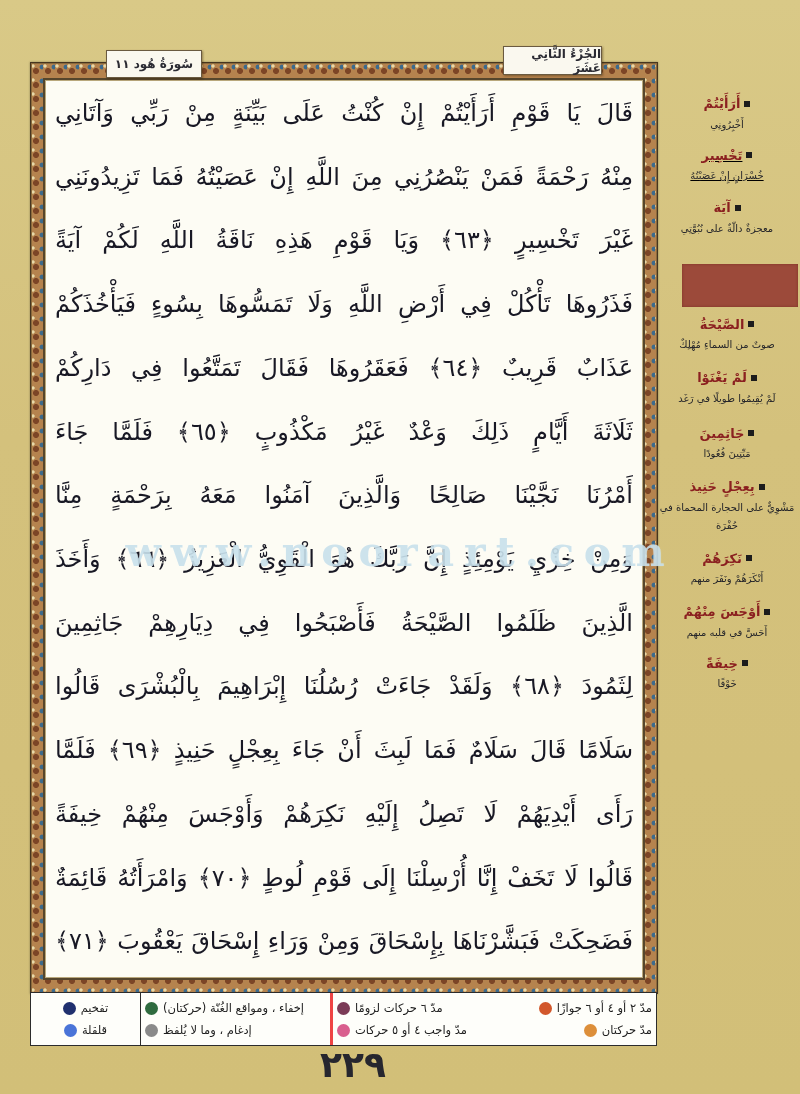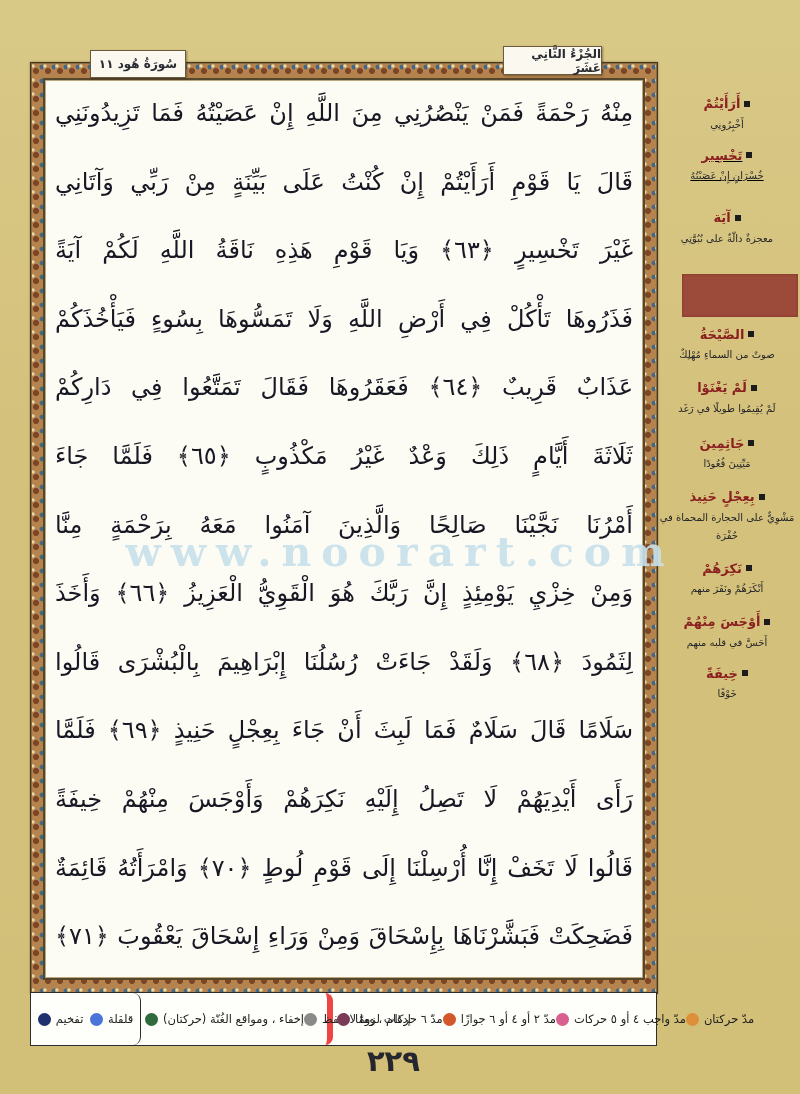--- a/index.html
+++ b/index.html
@@ -31,21 +31,21 @@
     font-size:24px;line-height:59px;color:#181824;
     white-space:nowrap;overflow:hidden;font-weight:500;
   }
   
   .cartouche{
     position:absolute;background:#faf8ef;border:1px solid #6a5a40;
     box-shadow:1px 1px 2px rgba(60,40,10,.45);
     font-size:12px;color:#2b2b33;display:flex;align-items:center;justify-content:center;
     direction:rtl;font-weight:bold;z-index:5;
   }
-  .cartouche.surah{left:90px;top:50px;width:94px;height:26px;}
+  .cartouche.surah{left:106px;top:50px;width:94px;height:26px;}
   .cartouche.juz{left:503px;top:46px;width:97px;height:27px;align-items:center;}
   
   .margin-col{
     position:absolute;left:656px;top:94px;width:142px;height:910px;
     display:flex;flex-direction:column;align-items:center;direction:rtl;
   }
   .note{width:100%;text-align:center;}
   .hw{
     color:#8b2020;font-weight:bold;font-size:13px;line-height:1.5;
     display:flex;align-items:center;justify-content:center;gap:4px;direction:rtl;
@@ -62,56 +62,57 @@
     font-family:"DejaVu Serif",serif;font-size:41px;font-weight:bold;
     letter-spacing:10px;text-align:center;color:rgba(193,220,232,0.8);
     text-shadow:0 0 1px rgba(255,255,255,.55);pointer-events:none;white-space:nowrap;
   }
   
   .legend{
     position:absolute;left:30px;top:992px;width:627px;height:54px;
     background:#fefefa;border:1px solid #2c2c2c;display:flex;direction:ltr;
     box-sizing:border-box;
   }
-  .lsec{display:flex;flex-direction:row;justify-content:space-evenly;box-sizing:border-box;border-radius:8px;}
+  .lsec{display:flex;flex-direction:column;justify-content:space-evenly;box-sizing:border-box;}
   .lsec.left{width:110px;border-right:1px solid #2c2c2c;}
-  .lsec.mid{width:192px;border-right:6px solid #ef4444;padding:0 4px;}
+  .lsec.mid{width:192px;border-right:3px solid #ef4444;padding:0 4px;}
   .lsec.right{width:323px;padding:0 4px;}
   .lrow{display:flex;align-items:center;}
   .lentry{display:flex;align-items:center;gap:5px;direction:ltr;}
   .lsec.left .lentry{margin:0 auto;}
   .dot{width:13px;height:13px;border-radius:50%;flex:0 0 auto;}
   .llabel{font-size:11.5px;color:#1e1e1e;direction:rtl;white-space:nowrap;}
   .lsec.right .lrow{justify-content:space-between;}
   
   .pagenum{
-    position:absolute;left:320px;top:1044px;width:100px;text-align:right;
-    font-size:29px;font-weight:bold;color:#26262e;letter-spacing:2px;
+    position:absolute;left:320px;top:1044px;width:100px;text-align:left;
+    font-size:36px;font-weight:bold;color:#26262e;letter-spacing:2px;
   }
 </style>
 </head>
 <body>
 
 <div class="cartouche surah">
   <span>سُورَةُ هُود ١١</span>
 </div>
 <div class="cartouche juz">
   <span>الجُزْءُ الثَّانِي عَشَرَ</span>
 </div>
 
 <div class="frame">
   <div class="paper">
+    <div class="qline">قَالَ يَا قَوْمِ أَرَأَيْتُمْ إِنْ كُنْتُ عَلَى بَيِّنَةٍ مِنْ رَبِّي وَآتَانِي</div>
     <div class="qline">مِنْهُ رَحْمَةً فَمَنْ يَنْصُرُنِي مِنَ اللَّهِ إِنْ عَصَيْتُهُ فَمَا تَزِيدُونَنِي</div>
-    <div class="qline">قَالَ يَا قَوْمِ أَرَأَيْتُمْ إِنْ كُنْتُ عَلَى بَيِّنَةٍ مِنْ رَبِّي وَآتَانِي</div>
     <div class="qline">غَيْرَ تَخْسِيرٍ ﴿٦٣﴾ وَيَا قَوْمِ هَذِهِ نَاقَةُ اللَّهِ لَكُمْ آيَةً</div>
     <div class="qline">فَذَرُوهَا تَأْكُلْ فِي أَرْضِ اللَّهِ وَلَا تَمَسُّوهَا بِسُوءٍ فَيَأْخُذَكُمْ</div>
     <div class="qline">عَذَابٌ قَرِيبٌ ﴿٦٤﴾ فَعَقَرُوهَا فَقَالَ تَمَتَّعُوا فِي دَارِكُمْ</div>
     <div class="qline">ثَلَاثَةَ أَيَّامٍ ذَلِكَ وَعْدٌ غَيْرُ مَكْذُوبٍ ﴿٦٥﴾ فَلَمَّا جَاءَ</div>
     <div class="qline">أَمْرُنَا نَجَّيْنَا صَالِحًا وَالَّذِينَ آمَنُوا مَعَهُ بِرَحْمَةٍ مِنَّا</div>
     <div class="qline">وَمِنْ خِزْيِ يَوْمِئِذٍ إِنَّ رَبَّكَ هُوَ الْقَوِيُّ الْعَزِيزُ ﴿٦٦﴾ وَأَخَذَ</div>
+    <div class="qline">الَّذِينَ ظَلَمُوا الصَّيْحَةُ فَأَصْبَحُوا فِي دِيَارِهِمْ جَاثِمِينَ</div>
     <div class="qline">لِثَمُودَ ﴿٦٨﴾ وَلَقَدْ جَاءَتْ رُسُلُنَا إِبْرَاهِيمَ بِالْبُشْرَى قَالُوا</div>
     <div class="qline">سَلَامًا قَالَ سَلَامٌ فَمَا لَبِثَ أَنْ جَاءَ بِعِجْلٍ حَنِيذٍ ﴿٦٩﴾ فَلَمَّا</div>
     <div class="qline">رَأَى أَيْدِيَهُمْ لَا تَصِلُ إِلَيْهِ نَكِرَهُمْ وَأَوْجَسَ مِنْهُمْ خِيفَةً</div>
     <div class="qline">قَالُوا لَا تَخَفْ إِنَّا أُرْسِلْنَا إِلَى قَوْمِ لُوطٍ ﴿٧٠﴾ وَامْرَأَتُهُ قَائِمَةٌ</div>
     <div class="qline">فَضَحِكَتْ فَبَشَّرْنَاهَا بِإِسْحَاقَ وَمِنْ وَرَاءِ إِسْحَاقَ يَعْقُوبَ ﴿٧١﴾</div>
   </div>
 </div>
 
 <div class="margin-col">
   <div class="note">
@@ -121,21 +122,21 @@
       </div>
     <div class="ex">أَخْبِرُونِي</div>
   </div>
   <div class="note" style="margin-top:12px;text-decoration:underline;">
     <div class="hw">
         <span class="sq"></span>
         <span>تَخْسِير</span>
       </div>
     <div class="ex">خُسْرَانٍ إِنْ عَصَيْتُهُ</div>
   </div>
-  <div class="note" style="margin-top:23px;">
+  <div class="note" style="margin-top:13px;">
     <div class="hw">
         <span class="sq"></span>
         <span>آيَة</span>
       </div>
     <div class="ex">معجزةٌ دالّةٌ على نُبُوَّتِي</div>
   </div>
   <div class="redacted" style="background-color: rgb(156, 74, 58);"></div>
   <div class="note">
     <div class="hw">
         <span class="sq"></span>

